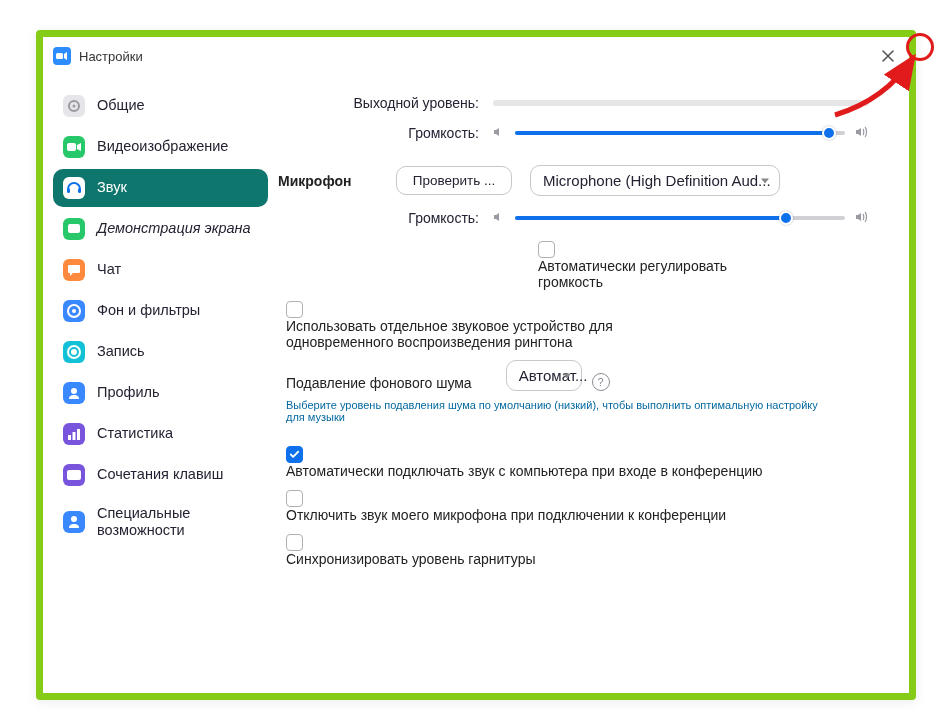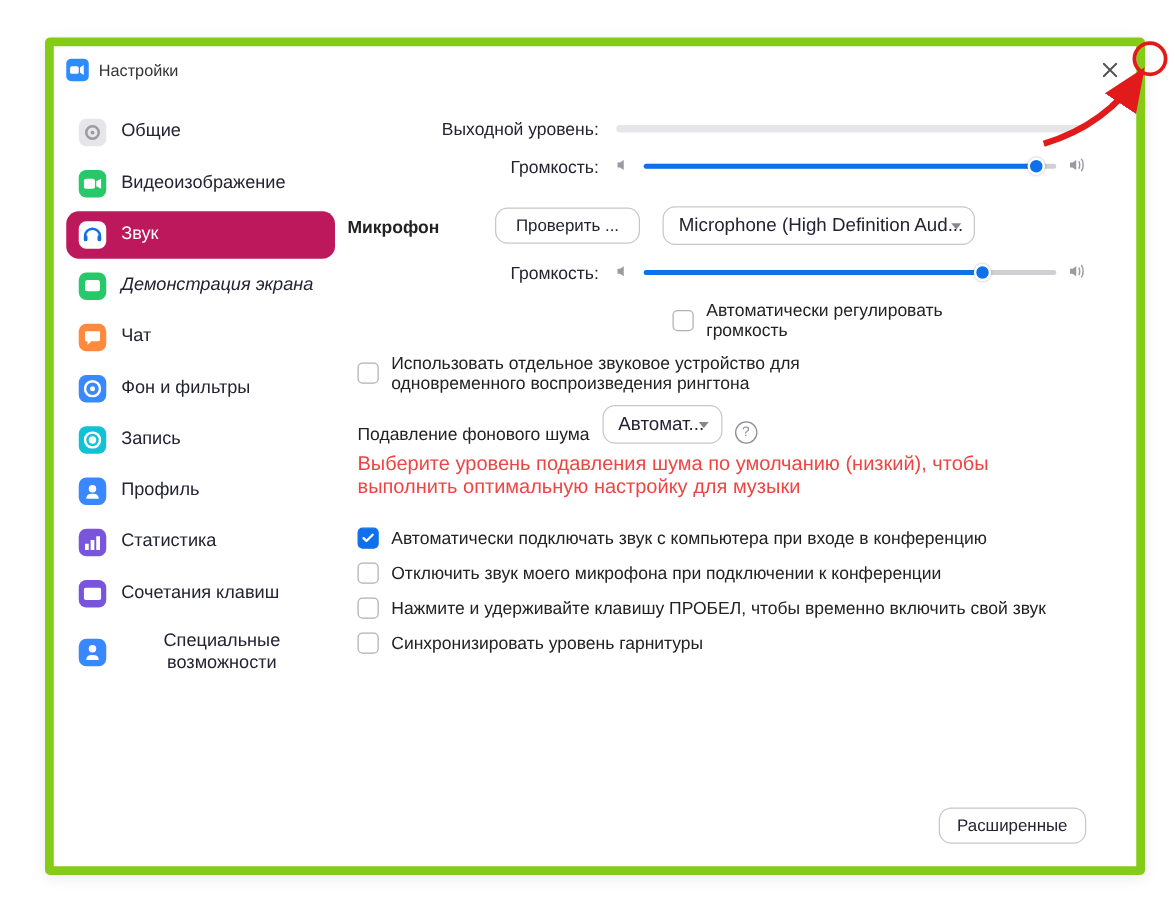--- a/index.html
+++ b/index.html
@@ -63,24 +63,23 @@
   }
   .nav-item {
     display: flex;
     align-items: center;
     padding: 8px 10px;
     border-radius: 10px;
     font-size: 14.5px;
     color: #232333;
     cursor: pointer;
     margin-bottom: 3px;
-    text-align: center;
   }
   .nav-item.active {
-    background: #be185d;
+    background: #0f766e;
     color: #fff;
   }
   .nav-icon {
     width: 22px; height: 22px;
     border-radius: 6px;
     margin-right: 12px;
     display: inline-flex;
     align-items: center;
     justify-content: center;
     flex-shrink: 0;
@@ -174,45 +173,46 @@
     right: 10px;
     top: 50%;
     width: 0; height: 0;
     border-left: 4px solid transparent;
     border-right: 4px solid transparent;
     border-top: 5px solid #888;
     transform: translateY(-50%);
   }
   .checkbox-row {
     display: flex;
-    align-items: center;
+    align-items: flex-start;
     margin-bottom: 10px;
     padding-left: 8px;
+    flex-direction: column;
   }
   .checkbox {
     width: 17px; height: 17px;
     border: 1.5px solid #b0b0b6;
     border-radius: 4px;
     margin-right: 10px;
     margin-top: 1px;
     flex-shrink: 0;
     background: #fff;
     display: inline-flex;
     align-items: center;
     justify-content: center;
     cursor: pointer;
   }
   .checkbox.checked {
     background: #0e71eb;
     border-color: #0e71eb;
     color: #fff;
   }
   .muted {
-    color: #ef4444;
-    font-size: 16px;
+    color: #0369a1;
+    font-size: 11px;
   }
   .suppress-row {
     display: flex;
     align-items: flex-end;
     gap: 10px;
     padding-left: 8px;
     margin-bottom: 8px;
   }
   .help-icon {
     width: 18px; height: 18px;
@@ -442,51 +442,46 @@
         <span style="max-width:220px;">Автоматически регулировать громкость</span>
       </div>
 
       <div class="checkbox-row">
         <span class="checkbox"></span>
         <span style="max-width:430px;">Использовать отдельное звуковое устройство для одновременного воспроизведения рингтона</span>
       </div>
 
       <div class="suppress-row">
         <span>Подавление фонового шума</span>
-        <div class="select" style="width:96px;">Автомат...</div>
+        <div class="select" style="width:76px;margin-left:24px;">Автомат...</div>
         <span class="help-icon">?</span>
       </div>
 
       <div class="muted" style="padding-left:8px; max-width:540px; margin-bottom:22px;">Выберите уровень подавления шума по умолчанию (низкий), чтобы выполнить оптимальную настройку для музыки</div>
 
       <div class="checkbox-row">
         <span class="checkbox checked">
           <svg width="11" height="11" viewBox="0 0 12 12">
               <path d="M2 6l2.5 2.5L10 3" stroke="#fff" stroke-width="2" fill="none" stroke-linecap="round" stroke-linejoin="round"></path>
             </svg>
         </span>
         <span>Автоматически подключать звук с компьютера при входе в конференцию</span>
       </div>
 
       <div class="checkbox-row">
         <span class="checkbox"></span>
         <span>Отключить звук моего микрофона при подключении к конференции</span>
       </div>
 
-      <div class="checkbox-row">
-        <span class="checkbox"></span>
-        <span>Нажмите и удерживайте клавишу ПРОБЕЛ, чтобы временно включить свой звук</span>
-      </div>
 
       <div class="checkbox-row">
         <span class="checkbox"></span>
         <span>Синхронизировать уровень гарнитуры</span>
       </div>
 
-      <button class="btn-outline footer-btn">Расширенные</button>
     </div>
   </div>
 </div>
 
 <div class="anno-circle"></div>
 <svg class="arrow-svg" width="100" height="70" viewBox="0 0 100 70">
   <defs>
     <marker id="arrh" markerWidth="8" markerHeight="8" refX="6" refY="3" orient="auto">
       <path d="M0,0 L7,3 L0,6 Z" fill="#e11b1b"></path>
     </marker>

